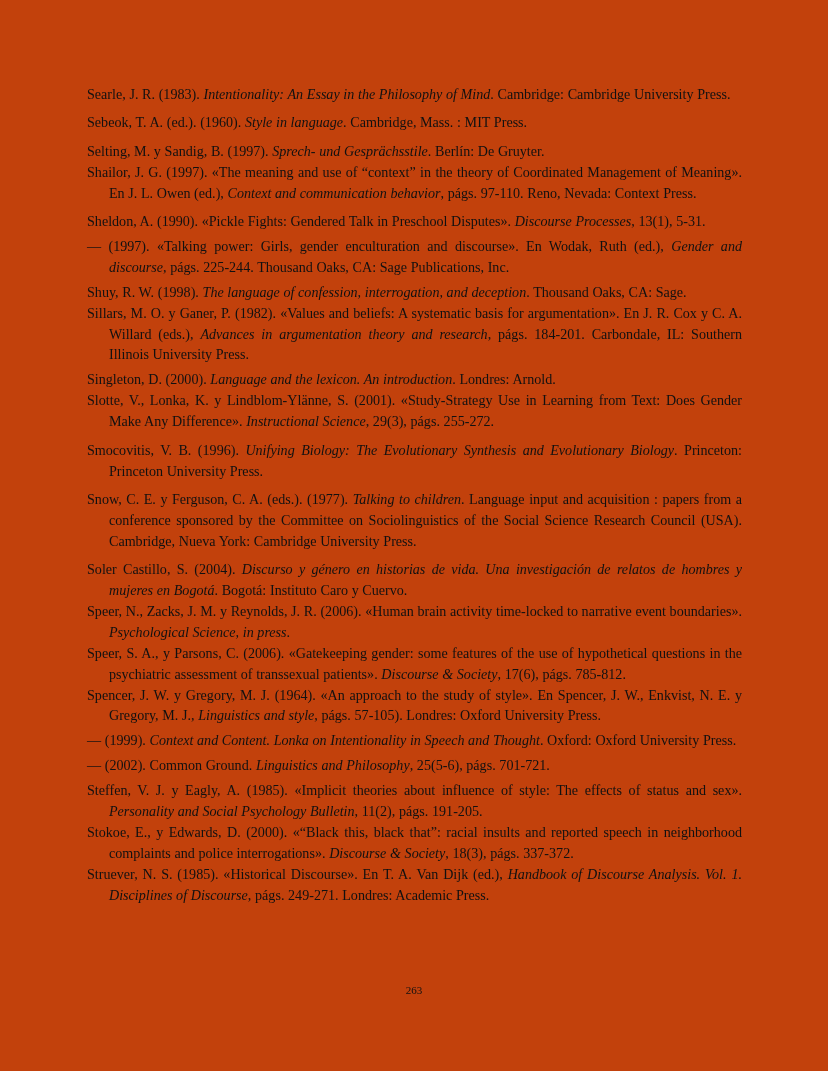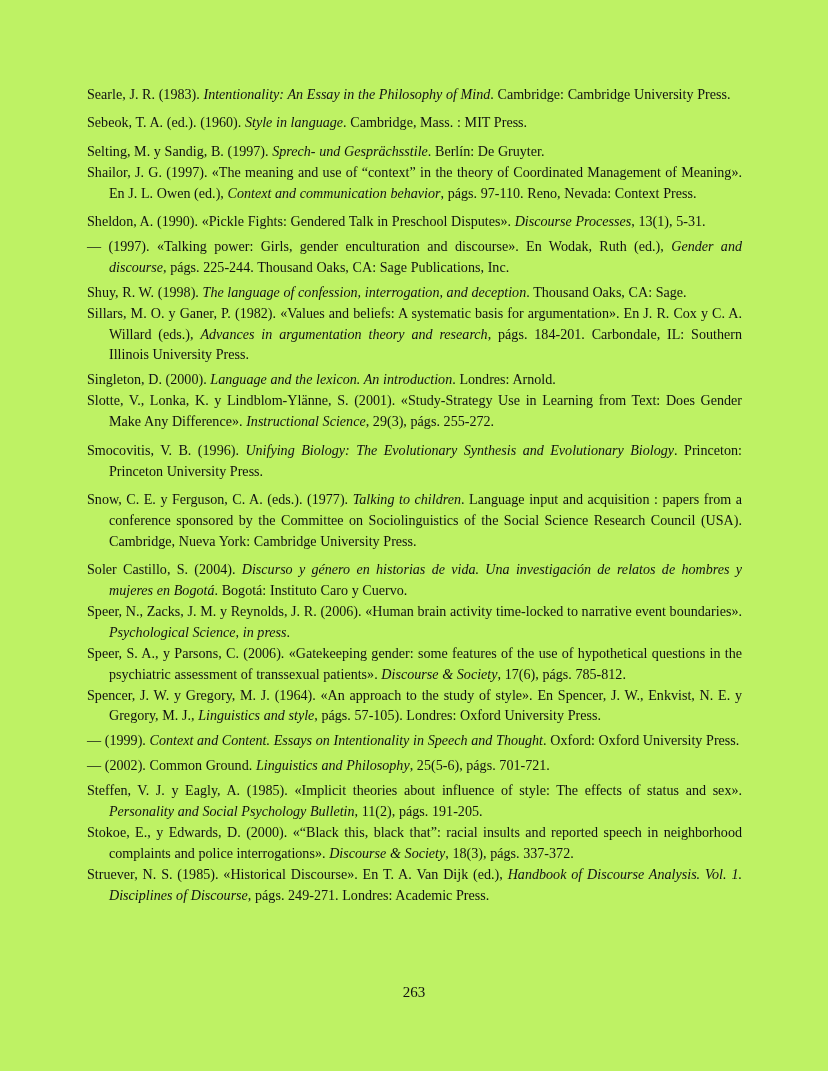--- a/index.html
+++ b/index.html
@@ -13,21 +13,21 @@
     position: relative;
     font-family: "Liberation Serif", "DejaVu Serif", serif;
     color: #111111;
     overflow: hidden;
   }
   .page {
     position: absolute;
     left: 0; top: 0;
     width: 828px;
     height: 1071px;
-    background: #bef264;
+    background: #c2410c;
   }
   .content {
     position: absolute;
     left: 87px;
     top: 84px;
     width: 655px;
   }
   .ref {
     font-size: 14.1px;
     line-height: 20.9px;
@@ -43,21 +43,21 @@
   .gap-lg  { margin-bottom: 7.5px; }
   .gap-md  { margin-bottom: 4.0px; }
   .gap-sm  { margin-bottom: 0px; }
   .ref i { font-style: italic; }
   .pagenum {
     position: absolute;
     left: 0;
     top: 984px;
     width: 828px;
     text-align: center;
-    font-size: 15px;
+    font-size: 11px;
     font-family: "Liberation Serif", "DejaVu Serif", serif;
     color: #111111;
   }
 </style>
 </head>
 <body>
 
 <div class="page">
 
   <div class="content" id="bib-list">
@@ -70,21 +70,21 @@
       <p class="ref gap-sm"><span>Shuy, R. W. (1998). </span><i>The language of confession, interrogation, and deception</i><span>. Thousand Oaks, CA: Sage.</span></p>
       <p class="ref gap-md"><span>Sillars, M. O. y Ganer, P. (1982). «Values and beliefs: A systematic basis for argumentation». En J. R. Cox y C. A. Willard (eds.), </span><i>Advances in argumentation theory and research</i><span>, págs. 184-201. Carbondale, IL: Southern Illinois University Press.</span></p>
       <p class="ref gap-sm"><span>Singleton, D. (2000). </span><i>Language and the lexicon. An introduction</i><span>. Londres: Arnold.</span></p>
       <p class="ref gap-lg"><span>Slotte, V., Lonka, K. y Lindblom-Ylänne, S. (2001). «Study-Strategy Use in Learning from Text: Does Gender Make Any Difference». </span><i>Instructional Science</i><span>, 29(3), págs. 255-272.</span></p>
       <p class="ref gap-lg"><span>Smocovitis, V. B. (1996). </span><i>Unifying Biology: The Evolutionary Synthesis and Evolutionary Biology</i><span>. Princeton: Princeton University Press.</span></p>
       <p class="ref gap-lg"><span>Snow, C. E. y Ferguson, C. A. (eds.). (1977). </span><i>Talking to children</i><span>. Language input and acquisition : papers from a conference sponsored by the Committee on Sociolinguistics of the Social Science Research Council (USA). Cambridge, Nueva York: Cambridge University Press.</span></p>
       <p class="ref gap-sm"><span>Soler Castillo, S. (2004). </span><i>Discurso y género en historias de vida. Una investigación de relatos de hombres y mujeres en Bogotá</i><span>. Bogotá: Instituto Caro y Cuervo.</span></p>
       <p class="ref gap-sm"><span>Speer, N., Zacks, J. M. y Reynolds, J. R. (2006). «Human brain activity time-locked to narrative event boundaries». </span><i>Psychological Science, in press</i><span>.</span></p>
       <p class="ref gap-sm"><span>Speer, S. A., y Parsons, C. (2006). «Gatekeeping gender: some features of the use of hypothetical questions in the psychiatric assessment of transsexual patients». </span><i>Discourse &amp; Society</i><span>, 17(6), págs. 785-812.</span></p>
       <p class="ref gap-md"><span>Spencer, J. W. y Gregory, M. J. (1964). «An approach to the study of style». En Spencer, J. W., Enkvist, N. E. y Gregory, M. J., </span><i>Linguistics and style</i><span>, págs. 57-105). Londres: Oxford University Press.</span></p>
-      <p class="ref gap-md"><span>— (1999). </span><i>Context and Content. Essays on Intentionality in Speech and Thought</i><span>. Oxford: Oxford University Press.</span></p>
+      <p class="ref gap-md"><span>— (1999). </span><i>Context and Content. Lonka on Intentionality in Speech and Thought</i><span>. Oxford: Oxford University Press.</span></p>
       <p class="ref gap-md"><span>— (2002). Common Ground. </span><i>Linguistics and Philosophy</i><span>, 25(5-6), págs. 701-721.</span></p>
       <p class="ref gap-sm"><span>Steffen, V. J. y Eagly, A. (1985). «Implicit theories about influence of style: The effects of status and sex». </span><i>Personality and Social Psychology Bulletin</i><span>, 11(2), págs. 191-205.</span></p>
       <p class="ref gap-sm"><span>Stokoe, E., y Edwards, D. (2000). «“Black this, black that”: racial insults and reported speech in neighborhood complaints and police interrogations». </span><i>Discourse &amp; Society</i><span>, 18(3), págs. 337-372.</span></p>
       <p class="ref gap-sm"><span>Struever, N. S. (1985). «Historical Discourse». En T. A. Van Dijk (ed.), </span><i>Handbook of Discourse Analysis. Vol. 1. Disciplines of Discourse</i><span>, págs. 249-271. Londres: Academic Press.</span></p>
     </div>
 
   <div class="pagenum">263</div>
 
 </div>
 

